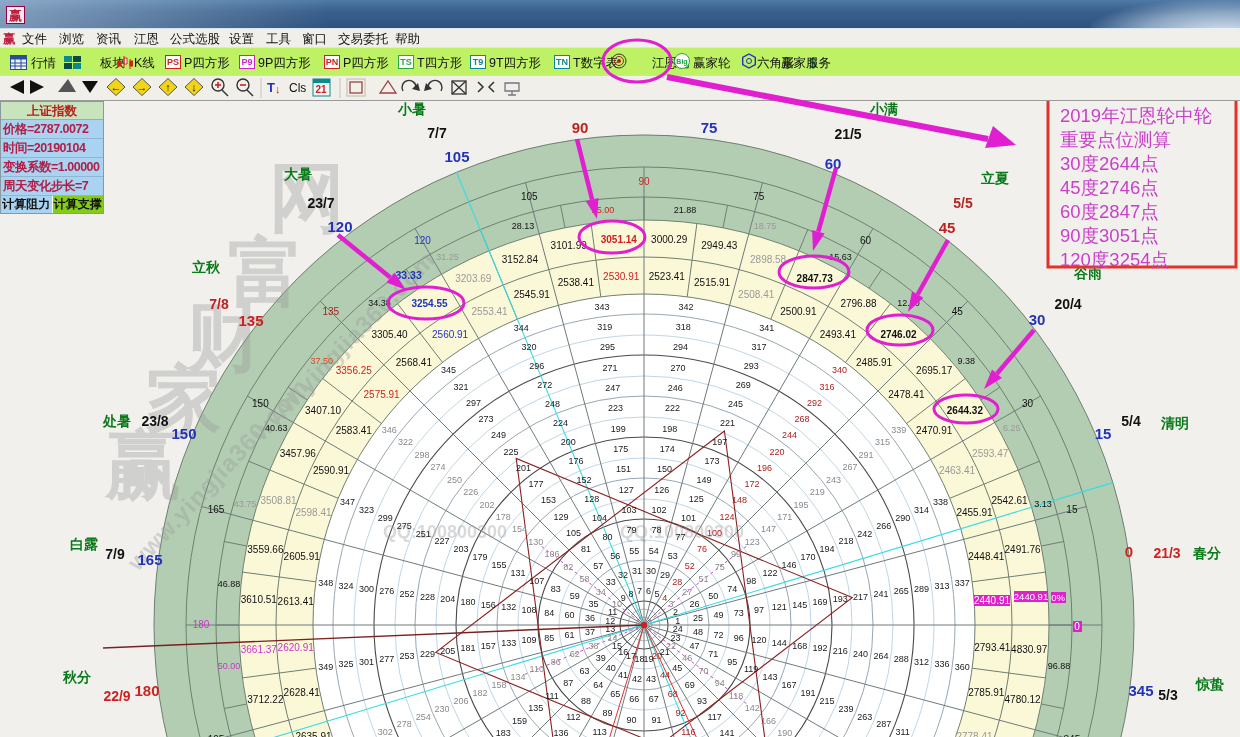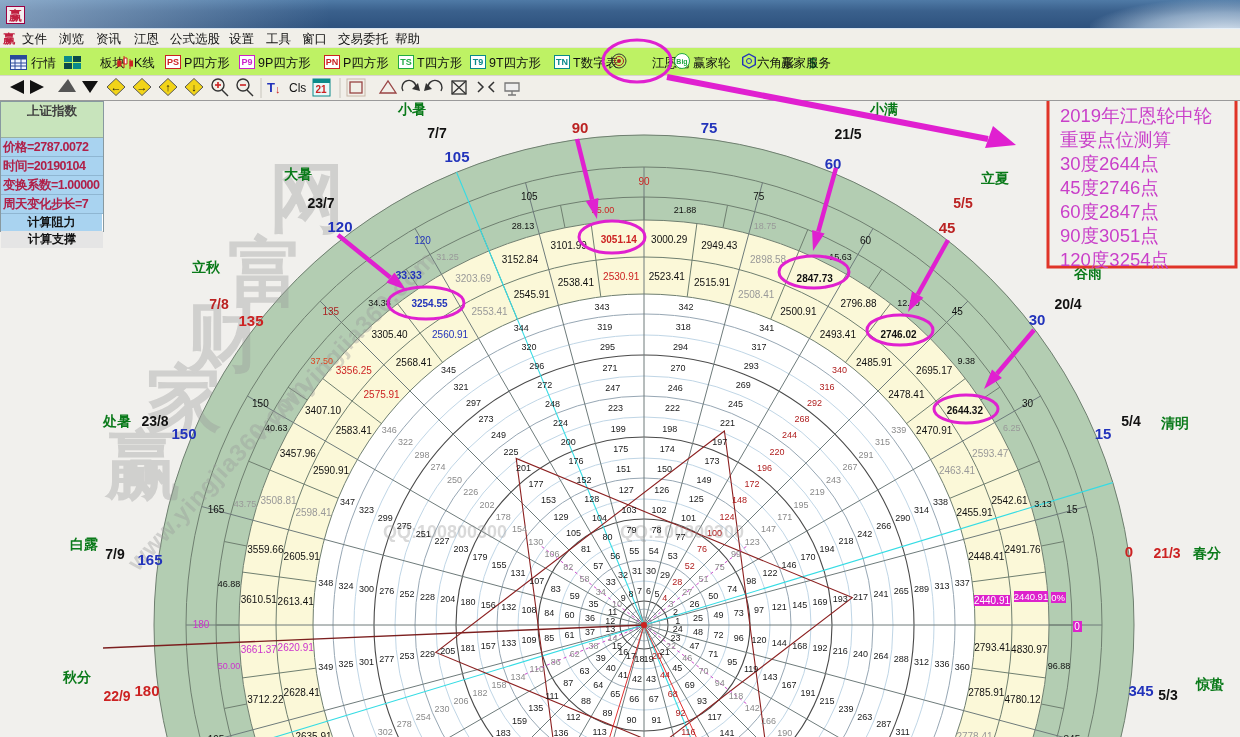--- a/index.html
+++ b/index.html
@@ -17,23 +17,23 @@
   font-weight:bold; font-size:13px; text-align:center; line-height:18px; border:1px solid #904; }
 #menubar { height:19px; background:#f1efe9; border-bottom:1px solid #e6e3da; position:relative; font-size:12.5px; color:#111; }
 #menubar span { position:absolute; top:2px; }
 #toolbar1 { height:28px; background:#bef264; border-bottom:1px solid #d8d5cc; position:relative; font-size:12.5px; color:#111; }
 #toolbar2 { height:25px; background:#f1efe9; border-bottom:1px solid #9a9a9a; position:relative; }
 .t1 { position:absolute; top:7px; }
 .badge { position:absolute; top:7px; width:16px; height:14px; border:1px solid; background:#fff;
   font-size:9px; font-weight:bold; text-align:center; line-height:13px; }
 #panel { position:absolute; left:0; top:101px; width:104px; z-index:3; font-weight:bold; font-size:12.5px;
   border:1px solid #8899a0; background:#fff; }
-#panel .hd { background:#c8e4bc; color:#404040; text-align:center; height:36px; line-height:18px; border-bottom:1px solid #9ab0a0;}
+#panel .hd { background:#c8e4bc; color:#b91c1c; text-align:center; height:18px; line-height:18px; border-bottom:1px solid #9ab0a0;}
 #panel .row { background:#a9d3f0; color:#b02048; height:19px; line-height:19px; padding-left:2px; border-bottom:1px solid #8fb6d2; letter-spacing:-0.5px;}
-#panel .btns { display:flex; height:17px;flex-direction:column; }
+#panel .btns { display:flex; height:17px; }
 #panel .btns div { flex:1; text-align:center; line-height:17px; color:#111; font-size:12px; }
 #annot { position:absolute; left:0; top:0; z-index:4; pointer-events:none; }
 .icon { position:absolute; top:7px; }
 </style></head>
 <body>
 <svg id="chart" width="1240" height="737" viewBox="0 0 1240 737">
 <path d="M 154.0 625.0 A 490 490 0 1 1 1134.0 625.0 A 490 490 0 1 1 154.0 625.0 Z M 239.0 625.0 A 405 405 0 1 0 1049.0 625.0 A 405 405 0 1 0 239.0 625.0 Z" fill="#b3cdb2" fill-rule="evenodd"></path>
 <path d="M 239.0 625.0 A 405 405 0 1 1 1049.0 625.0 A 405 405 0 1 1 239.0 625.0 Z M 313.0 625.0 A 331 331 0 1 0 975.0 625.0 A 331 331 0 1 0 313.0 625.0 Z" fill="#fbf8d8" fill-rule="evenodd"></path>
 <path d="M 313.0 625.0 A 331 331 0 1 1 975.0 625.0 A 331 331 0 1 1 313.0 625.0 Z M 644.0 625.0 A 0 0 0 1 0 644.0 625.0 A 0 0 0 1 0 644.0 625.0 Z" fill="#ffffff" fill-rule="evenodd"></path>
 <circle cx="644.0" cy="625.0" r="490" fill="none" stroke="#6f7f70" stroke-width="1"></circle>
@@ -877,21 +877,21 @@
 </div>
 
 <div id="panel">
   <div class="hd">上证指数</div>
   <div class="row">价格=2787.0072</div>
   <div class="row">时间=20190104</div>
   <div class="row">变换系数=1.00000</div>
   <div class="row">周天变化步长=7</div>
   <div class="btns">
       <div style="background:#a9d3f0;border-right:1px solid #fff">计算阻力</div>
-      <div style="background:#e5e5e5">计算支撑</div>
+      <div style="background:#84cc16">计算支撑</div>
     </div>
 </div>
 
 <svg id="annot" width="1240" height="737" viewBox="0 0 1240 737">
   <ellipse cx="637" cy="61" rx="34" ry="21" fill="none" stroke="#e020d0" stroke-width="3"></ellipse>
   <line x1="667" y1="77" x2="988" y2="139" stroke="#e020d0" stroke-width="6"></line>
   <path d="M1016 145 L985 148 L993 126 Z" fill="#e020d0"></path>
 </svg>
 
 </body></html>

